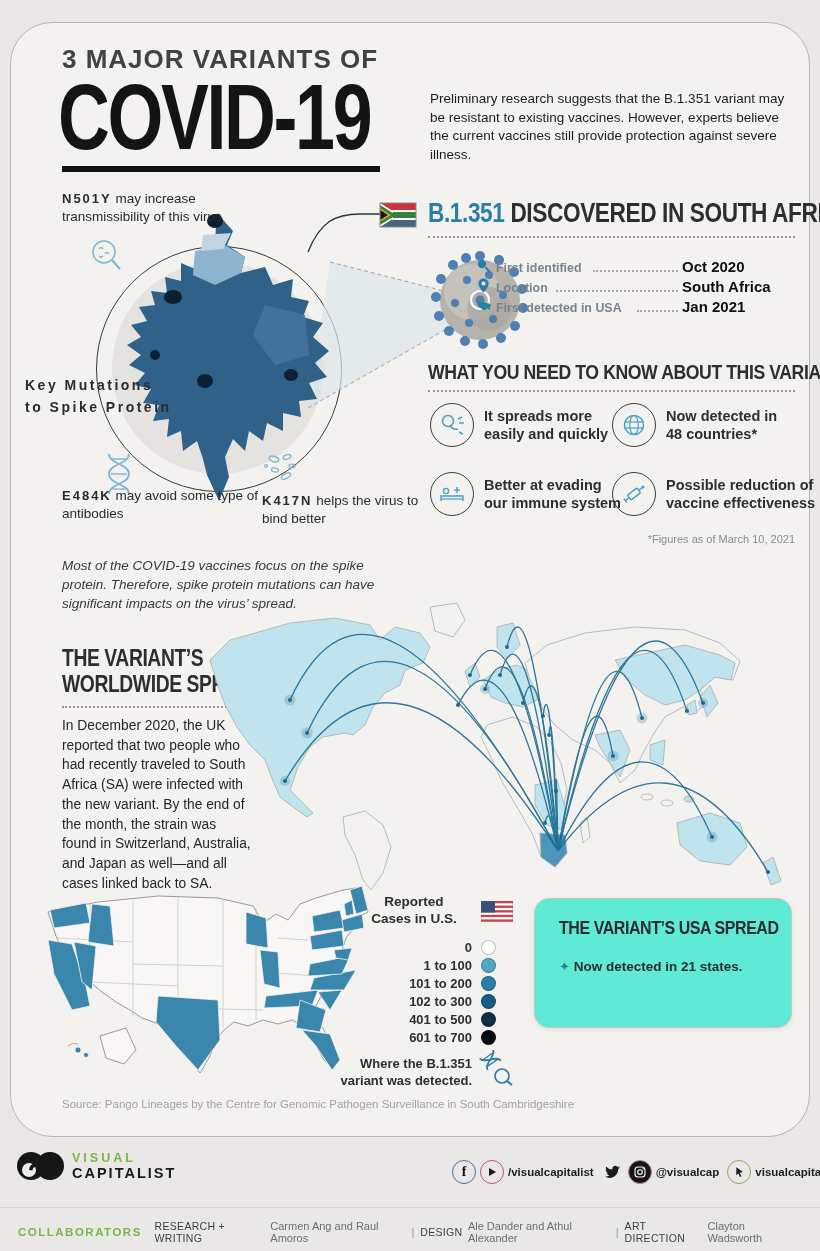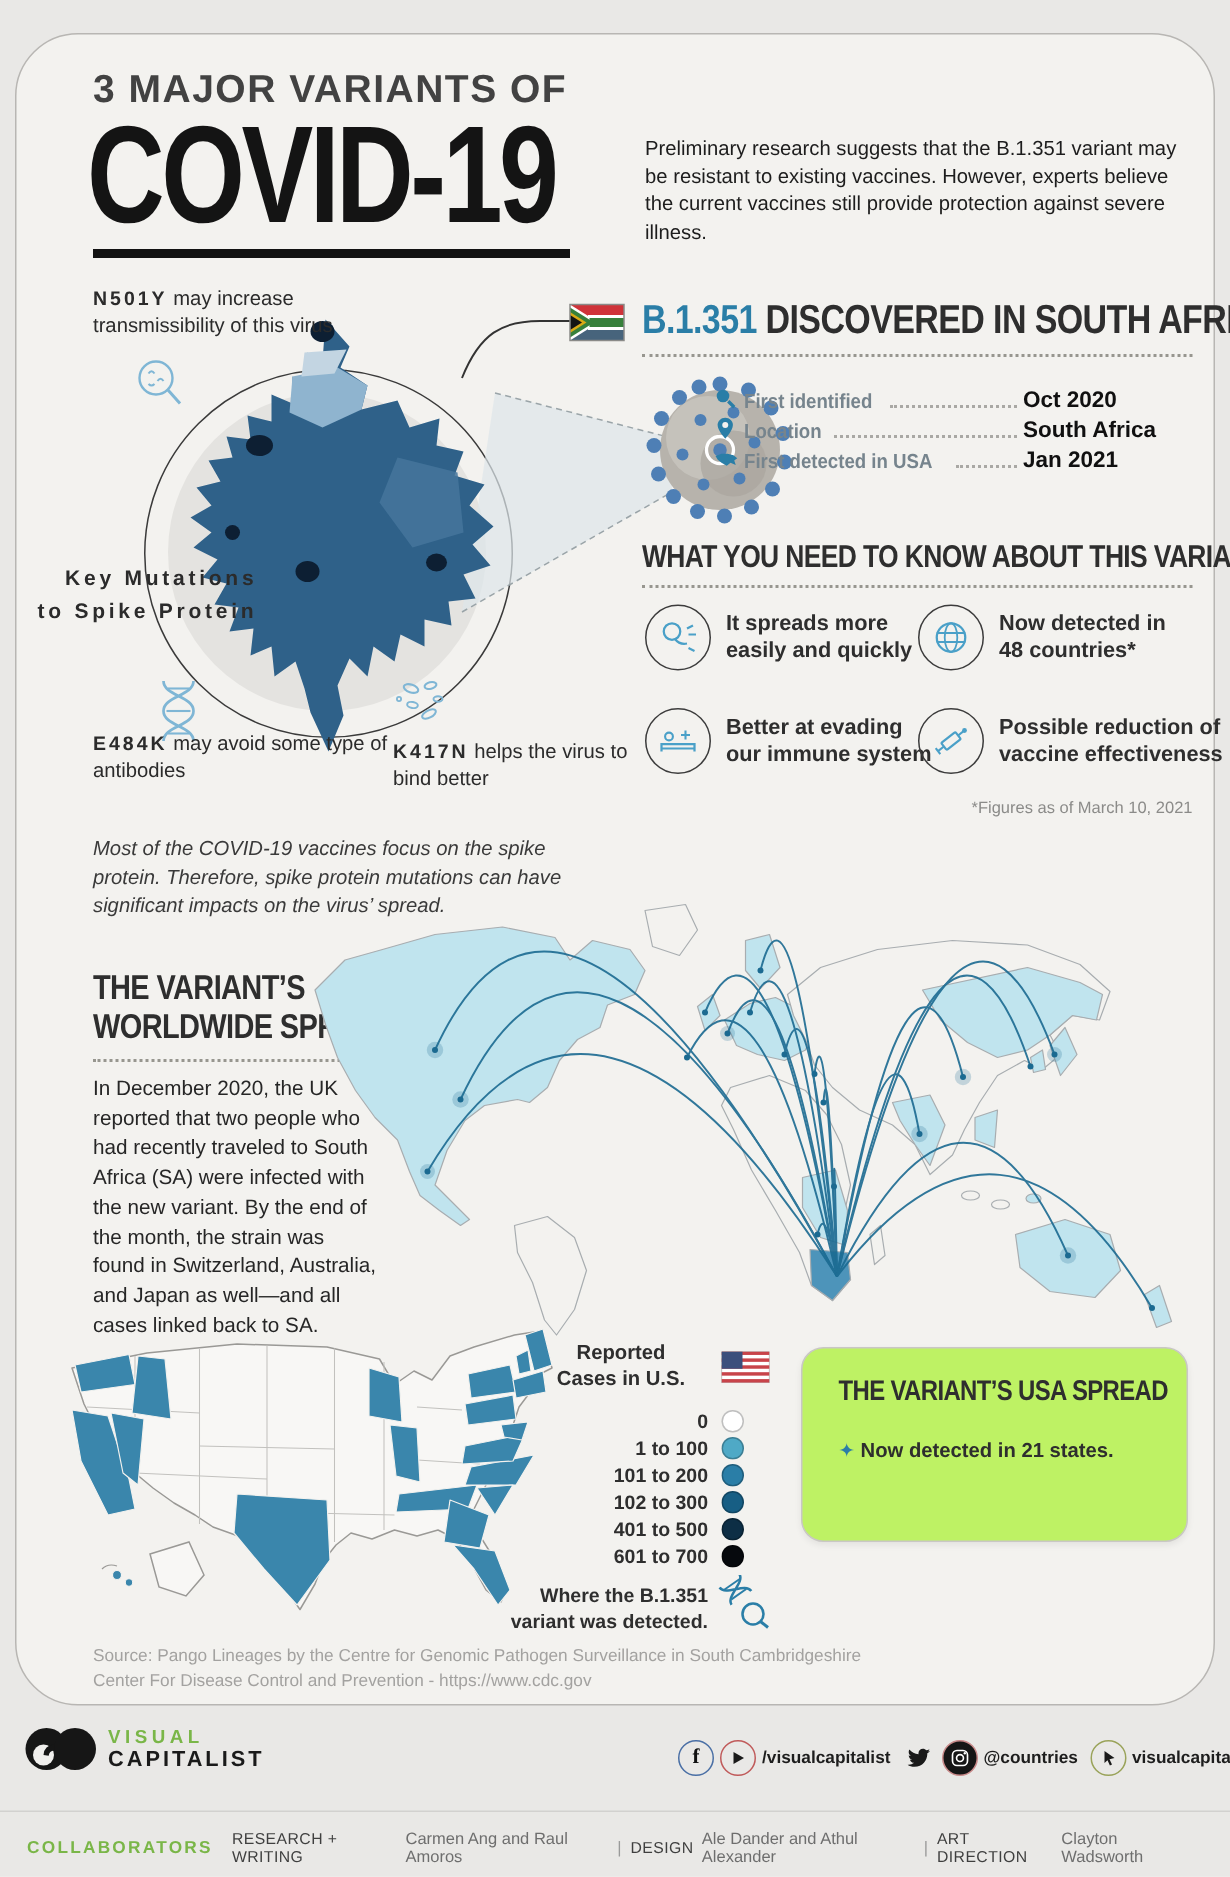--- a/index.html
+++ b/index.html
@@ -27,21 +27,21 @@
            display:flex;align-items:center;justify-content:center;flex:none;}
   .ktext{margin-left:10px;font-size:14.5px;line-height:1.25;color:#2e2e2e;font-weight:600;}
   .note-italic{font-style:italic;font-size:13.5px;line-height:1.42;color:#3a3a3a;font-weight:500;}
   .wwbody{font-size:13.8px;line-height:1.43;color:#262626;font-weight:500;}
   .legrow{display:flex;align-items:center;height:18px;margin-bottom:0px;}
   .leglab{width:112px;text-align:right;font-size:13px;color:#2e2e2e;font-weight:600;}
   .legdot{width:13px;height:13px;border-radius:50%;margin-left:9px;border:1px solid rgba(0,0,0,.25);flex:none;}
   .legnote{font-size:13px;color:#2e2e2e;text-align:right;line-height:1.3;font-weight:600;}
   .srctext{font-size:11.5px;color:#a3a2a0;line-height:1.5;}
   .uslabel{font-size:13.5px;color:#2e2e2e;text-align:center;line-height:1.25;font-weight:600;}
-  #usa-box{position:absolute;left:534px;top:898px;width:256px;height:128px;background:#bef264;
+  #usa-box{position:absolute;left:534px;top:898px;width:256px;height:128px;background:#5eead4;
            border:1px solid #c9c7c4;border-radius:15px;box-shadow:0 2px 5px rgba(0,0,0,.07);}
   .soc-circ{width:22px;height:22px;border-radius:50%;display:flex;align-items:center;justify-content:center;flex:none;background:#fff0;}
   .soc-txt{font-size:11.5px;font-weight:700;color:#1d1d1d;margin:0 8px 0 4px;}
   .collab-label{font-size:11.5px;font-weight:800;letter-spacing:1.5px;color:#7ab648;}
   .collab-role{font-size:10.5px;font-weight:400;color:#3f3f3f;letter-spacing:.3px;}
   .collab-names{font-size:11px;color:#6e6e6e;font-weight:500;}
   .collab-sep{color:#9a9a9a;font-size:11px;margin:0 6px;}
   svg{display:block;}
 </style>
 </head>
@@ -97,21 +97,21 @@
     <ellipse cx="25" cy="5" rx="4" ry="2.2" fill="none" stroke="#7fb6d5" stroke-width="1.4" transform="rotate(-14 25 5)"></ellipse>
     <ellipse cx="30" cy="14" rx="3" ry="1.8" fill="none" stroke="#7fb6d5" stroke-width="1.3"></ellipse>
     <ellipse cx="13" cy="18" rx="3.6" ry="2" fill="none" stroke="#7fb6d5" stroke-width="1.3" transform="rotate(10 13 18)"></ellipse>
     <ellipse cx="24" cy="24" rx="5" ry="2.4" fill="none" stroke="#7fb6d5" stroke-width="1.4" transform="rotate(-28 24 24)"></ellipse>
     <circle cx="4" cy="14" r="1.4" fill="none" stroke="#7fb6d5" stroke-width="1.2"></circle>
   </svg>
 
   <div class="abs mut" style="left:62px;top:190px;width:215px;">
     <b>N501Y</b><span> may increase transmissibility of this virus</span>
   </div>
-  <div class="abs keymut" style="left:25px;top:375px;text-align:right;">
+  <div class="abs keymut" style="left:25px;top:375px;">
     <div>Key Mutations</div>
     <div>to Spike Protein</div>
   </div>
   <div class="abs mut" style="left:62px;top:487px;width:210px;">
     <b>E484K</b><span> may avoid some type of antibodies</span>
   </div>
   <div class="abs mut" style="left:262px;top:492px;width:160px;">
     <b>K417N</b><span> helps the virus to bind better</span>
   </div>
 
@@ -461,21 +461,20 @@
       <span class="cond">THE VARIANT’S USA SPREAD</span>
     </div>
     <div class="abs" style="left:24px;top:60px;font-size:13.5px;color:#2e2e2e;font-weight:600;">
       <span style="color:#2a7ea7;font-size:13px;">✦</span>
       <span>Now detected in 21 states.</span>
     </div>
   </div>
 
   <div class="abs srctext" style="left:62px;top:1096px;width:560px;">
     <div>Source:  Pango Lineages by the Centre for Genomic Pathogen Surveillance in South Cambridgeshire</div>
-    <div>Center For Disease Control and Prevention - https://www.cdc.gov</div>
   </div>
 
   <div class="abs" style="left:14px;top:1146px;display:flex;align-items:center;">
     <svg width="52" height="40" viewBox="0 0 52 40">
       <circle cx="17" cy="20" r="14" fill="#161616"></circle>
       <circle cx="36" cy="20" r="14" fill="#161616"></circle>
       <circle cx="15" cy="24" r="7" fill="#f0efed"></circle>
       <path d="M15,24 a7,7 0 0 1 7,-7 l0,4 a3.5,3.5 0 0 0 -3.5,3.5 Z" fill="#161616"></path>
     </svg>
     <div style="margin-left:6px;">
@@ -499,21 +498,21 @@
         <path fill="#1a1a1a" d="M15,2.2 c-0.5,0.3 -1.1,0.5 -1.7,0.6 C14,2.4 14.4,1.8 14.6,1.1 c-0.6,0.4 -1.3,0.6 -2,0.8 C12,1.2 11.2,0.8 10.3,0.8 c-1.7,0 -3,1.4 -3,3 c0,0.3 0,0.5 0.1,0.7 C4.9,4.4 2.7,3.2 1.2,1.4 C1,1.9 0.8,2.4 0.8,3 c0,1.1 0.5,2 1.4,2.5 C1.7,5.5 1.2,5.4 0.8,5.1 c0,1.5 1,2.7 2.4,3 C2.9,8.2 2.6,8.2 2.2,8.2 c-0.2,0 -0.4,0 -0.6,-0.1 c0.4,1.2 1.5,2.1 2.8,2.1 c-1,0.8 -2.3,1.3 -3.7,1.3 c-0.2,0 -0.5,0 -0.7,0 c1.3,0.9 2.9,1.4 4.6,1.4 c5.5,0 8.6,-4.6 8.6,-8.6 l0,-0.4 C14,3.4 14.6,2.9 15,2.2 Z"></path>
       </svg>
     </span>
     <span class="soc-circ" style="border:1.3px solid #c98a8a;margin-left:4px;background:#161616;">
       <svg width="12" height="12" viewBox="0 0 12 12">
         <rect x="1" y="1" width="10" height="10" rx="3" fill="none" stroke="#fff" stroke-width="1.1"></rect>
         <circle cx="6" cy="6" r="2.3" fill="none" stroke="#fff" stroke-width="1.1"></circle>
         <circle cx="9.2" cy="2.8" r="0.8" fill="#fff"></circle>
       </svg>
     </span>
-    <span class="soc-txt">@countries</span>
+    <span class="soc-txt">@visualcap</span>
     <span class="soc-circ" style="border:1.3px solid #9aa35a;">
       <svg width="12" height="12" viewBox="0 0 18 18">
         <path d="M5,2 L15,9 L10,10.2 L12.5,15.5 L10.4,16.5 L8,11.3 L5,14 Z" fill="#1a1a1a"></path>
       </svg>
     </span>
     <span class="soc-txt">visualcapitalist.com</span>
   </div>
 
   <div class="abs" style="left:0;top:1207px;width:820px;border-top:1px solid #d2d1cf;"></div>
 

